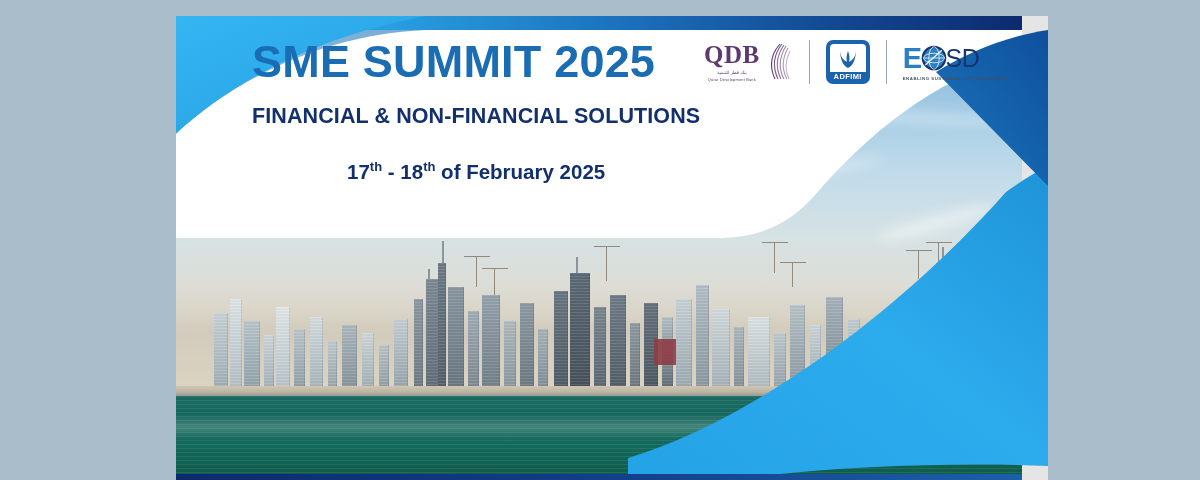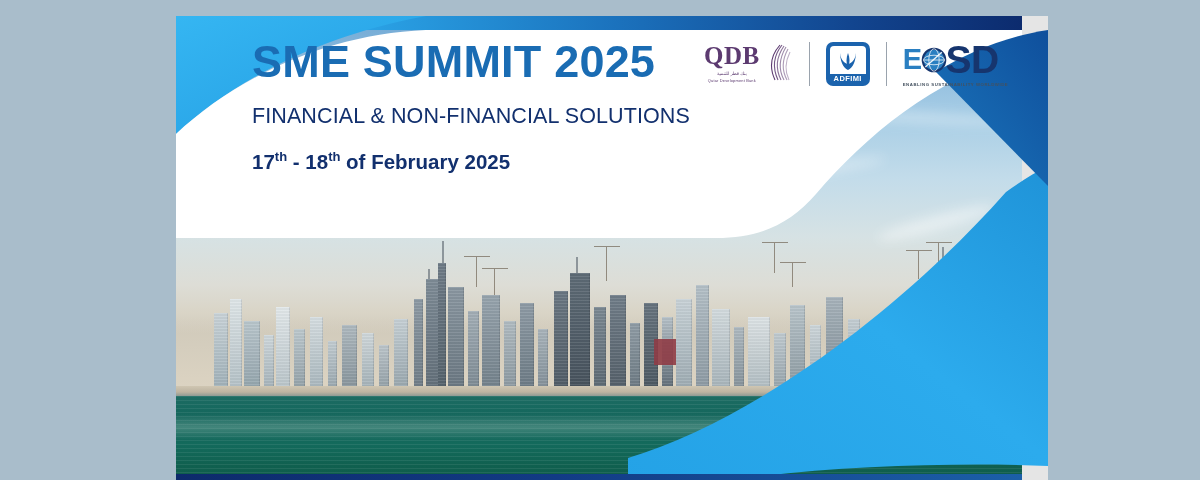--- a/index.html
+++ b/index.html
@@ -104,40 +104,40 @@
   }
   #headerText{
     position:absolute; left:0; top:0; z-index:9;
     padding:22px 0 0 76px;
   }
   #title{
     font-size:45px; font-weight:bold; color:#1a6cb3;
     letter-spacing:.2px; line-height:1.05; white-space:nowrap;
   }
   .sub{
-    font-size:21.5px; font-weight:normal; color:#12306e;
+    font-size:21.5px; font-weight:bold; color:#12306e;
     letter-spacing:.1px; line-height:1.36; white-space:nowrap;
   }
   #subwrap{ margin-top:17px; }
-  #datewrap{ margin-top:16px; }
+  #datewrap{ margin-top:26px;text-align:center; }
   .dateline{
     font-size:20.5px; font-weight:bold; color:#12306e;
     line-height:1.42; white-space:nowrap;
   }
   .ord{ font-size:13px; vertical-align:super; }
 
   
   #logos{
     position:absolute; left:528px; top:24px; z-index:10;
     display:flex; align-items:center; gap:0;
   }
   .logo-sep{ width:1px; height:44px; background:#9aa3ad; margin:0 16px; }
 
   
-  .qdb{ display:flex; align-items:flex-start; gap:7px; }
+  .qdb{ display:flex; align-items:flex-end; gap:7px; }
   .qdb-txt{ text-align:center; }
   .qdb-word{
     font-family:"Liberation Serif", serif; font-size:25px;
     font-weight:bold; color:#5c3a70; letter-spacing:.5px; line-height:1;
   }
   .qdb-ar{ font-size:4.6px; color:#5c3a70; letter-spacing:.2px; margin-top:3px; line-height:1.5; white-space:nowrap;}
   .qdb-en{ font-size:3.9px; color:#5c3a70; letter-spacing:.2px; line-height:1.5; white-space:nowrap;}
 
   
   .adfimi{
@@ -151,21 +151,21 @@
   .adfimi-word{
     position:absolute; left:0; bottom:3px; width:100%;
     text-align:center; color:#ffffff; font-size:7.5px;
     font-weight:bold; letter-spacing:.4px;
   }
 
   
   .eosd{ text-align:left; }
   .eosd-row{ display:flex; align-items:center; line-height:1; }
   .eosd-e{ font-size:29px; font-weight:bold; color:#2a7fc1; letter-spacing:-.5px; }
-  .eosd-sd{ font-size:39px; font-weight:bold; color:#16356e; letter-spacing:-.5px; }
+  .eosd-sd{ font-size:25px; font-weight:normal; color:#16356e; letter-spacing:-.5px; }
   .eosd-globe{ width:26px; height:26px; margin:0 -1px; }
   .eosd-tag{
     font-size:4.3px; color:#44515f; letter-spacing:.55px;
     margin-top:3px; font-weight:bold; white-space:nowrap;
   }
 </style>
 </head>
 <body>
 
 <div id="banner">

